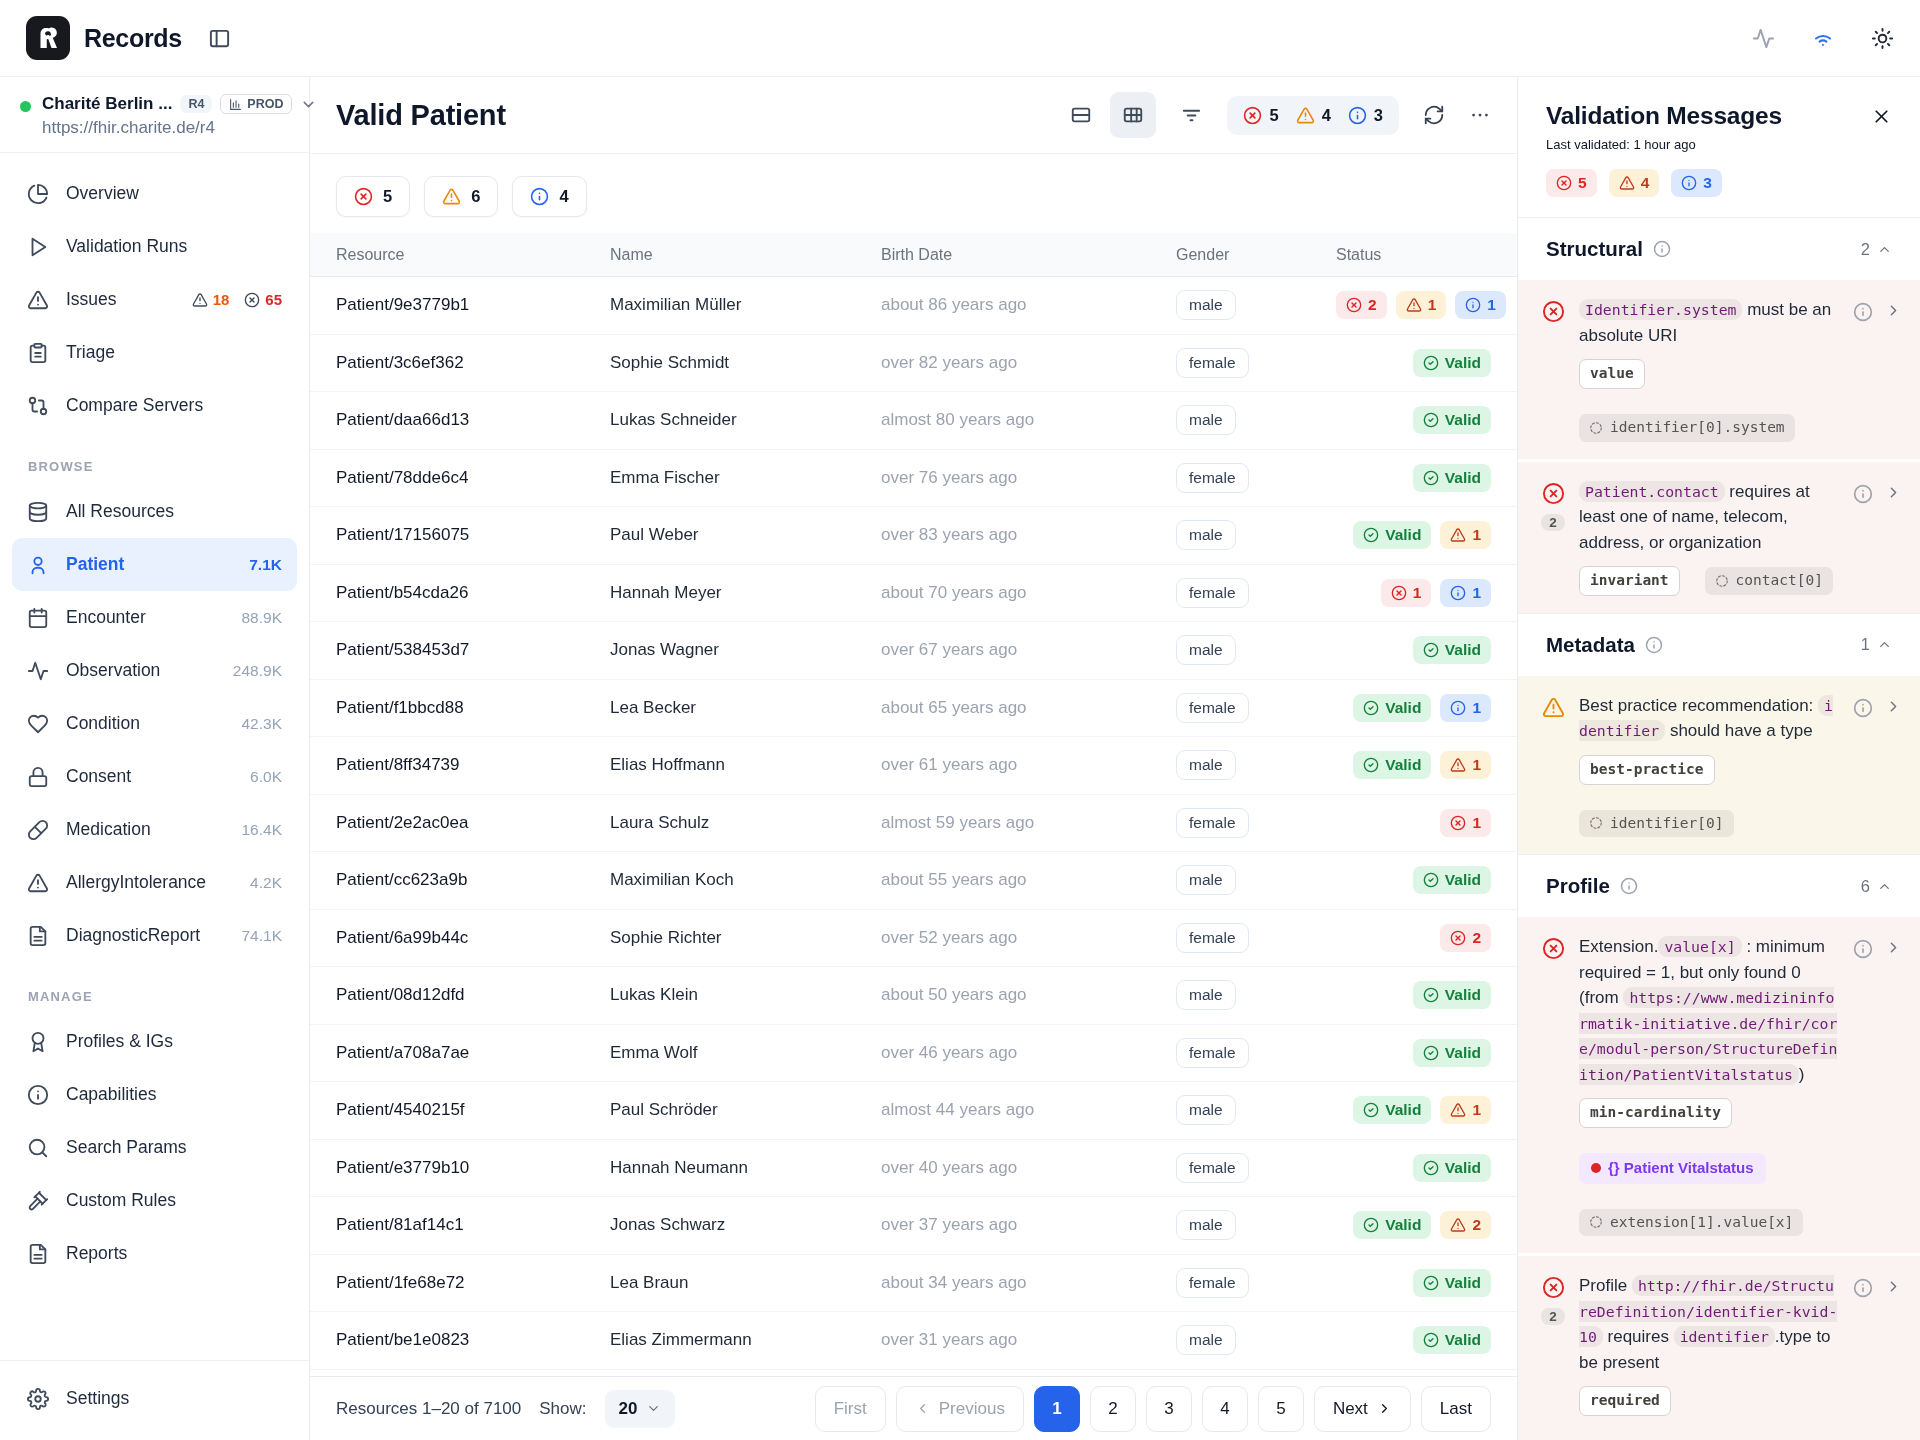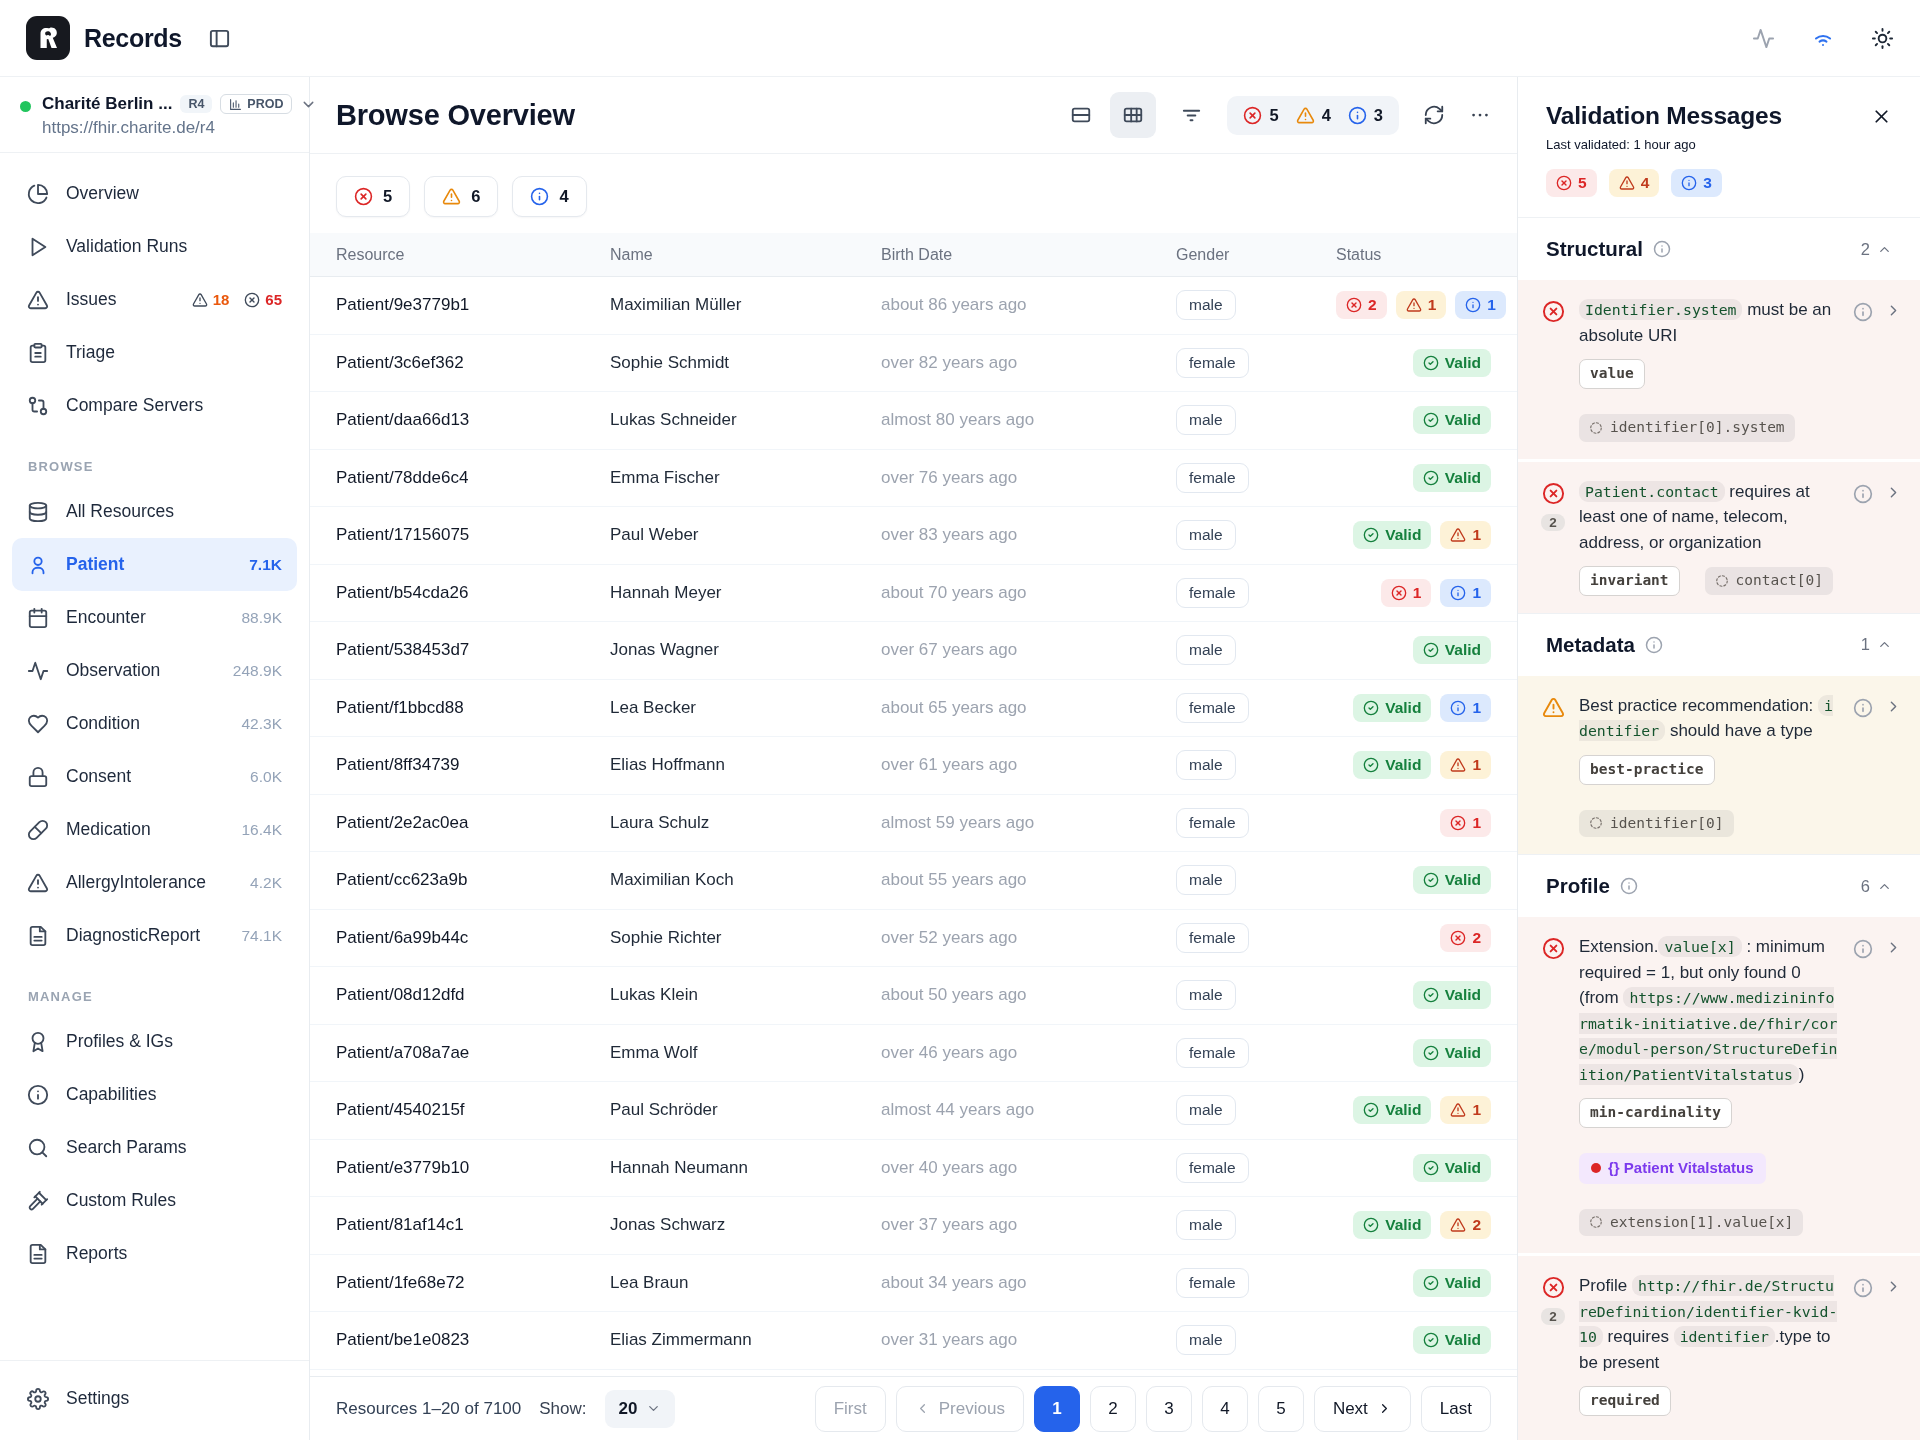--- a/index.html
+++ b/index.html
@@ -113,21 +113,21 @@
   .pcard { display:flex; gap:13px; padding:17px 18px 17px 22px; cursor:pointer; }
   .pcard-error { background:#fbf3f1; }
   .pcard-warning { background:#fbf6ea; }
   .pcard-iconcol { width:26px; flex:none; display:flex; flex-direction:column; align-items:center; gap:9px; padding-top:3px; }
   .pcard-iconcol .sev { width:23px; height:23px; }
   .pcard-count { background:#e8e4e2; color:#57534e; border-radius:8px; font-size:13.5px; font-weight:600; padding:1px 8px; }
   .pcard-body { flex:1; min-width:0; font-size:17px; line-height:1.5; color:#1f2937; }
   .pcard-actions { flex:none; display:flex; gap:12px; align-items:flex-start; padding-top:5px; }
   .pcard-actions .info { color:#9ca3af; width:20px; height:20px; }
   .pcard-actions .chev { color:#6b7280; width:17px; height:17px; }
-  .code { font-family:"DejaVu Sans Mono","Liberation Mono",monospace; font-size:14.8px; background:rgba(15,23,42,0.06); padding:2px 6px; border-radius:9px; color:#14532d; word-break:break-all; }
+  .code { font-family:"DejaVu Sans Mono","Liberation Mono",monospace; font-size:14.8px; background:rgba(15,23,42,0.06); padding:2px 6px; border-radius:9px; color:#701a75; word-break:break-all; }
   .tags { display:flex; flex-wrap:wrap; align-items:center; gap:25px; margin-top:11px; }
   .tags.stacked { flex-direction:row; align-items:flex-start; }
   .tag { display:inline-flex; align-items:center; gap:7px; border-radius:7px; padding:3px 10px;
          font-family:"DejaVu Sans Mono","Liberation Mono",monospace; font-size:14.5px; }
   .tag-outline { border:1px solid #d6d3d1; background:#fff; color:#44403c; font-weight:700; }
   .tag-gray { background:rgba(15,23,42,0.07); color:#57534e; }
   .tag-gray .icon { width:14px; height:14px; color:#78716c; }
   .tag-purple { background:#f3e8fd; color:#7c3aed; font-family:"Liberation Sans",sans-serif; font-size:15px; font-weight:600; padding:4px 12px; }
   .tag-dot { width:10px; height:10px; border-radius:50%; background:#dc2626; flex:none; }
 </style>
@@ -431,21 +431,21 @@
               <path d="M19.4 15a1.65 1.65 0 0 0 .33 1.82l.06.06a2 2 0 1 1-2.83 2.83l-.06-.06a1.65 1.65 0 0 0-1.82-.33 1.65 1.65 0 0 0-1 1.51V21a2 2 0 1 1-4 0v-.09A1.65 1.65 0 0 0 9 19.4a1.65 1.65 0 0 0-1.82.33l-.06.06a2 2 0 1 1-2.83-2.83l.06-.06a1.65 1.65 0 0 0 .33-1.82 1.65 1.65 0 0 0-1.51-1H3a2 2 0 1 1 0-4h.09A1.65 1.65 0 0 0 4.6 9a1.65 1.65 0 0 0-.33-1.82l-.06-.06a2 2 0 1 1 2.83-2.83l.06.06a1.65 1.65 0 0 0 1.82.33H9a1.65 1.65 0 0 0 1-1.51V3a2 2 0 1 1 4 0v.09a1.65 1.65 0 0 0 1 1.51 1.65 1.65 0 0 0 1.82-.33l.06-.06a2 2 0 1 1 2.83 2.83l-.06.06a1.65 1.65 0 0 0-.33 1.82V9a1.65 1.65 0 0 0 1.51 1H21a2 2 0 1 1 0 4h-.09a1.65 1.65 0 0 0-1.51 1Z"></path>
             </svg>
           </span>
         <span>Settings</span>
       </div>
     </div>
   </div>
 
   <div class="main">
     <div class="main-header">
-      <div class="main-title">Browse Overview</div>
+      <div class="main-title">Valid Patient</div>
       <div class="header-actions">
         <div class="view-group">
           <span class="view-btn">
               <span class="icon">
                 <svg viewBox="0 0 24 24" fill="none" stroke="currentColor" stroke-width="2" stroke-linecap="round" stroke-linejoin="round">
                   <rect x="3" y="5" width="18" height="14" rx="2"></rect>
                   <path d="M3 12h18"></path>
                 </svg>
               </span>
             </span>

